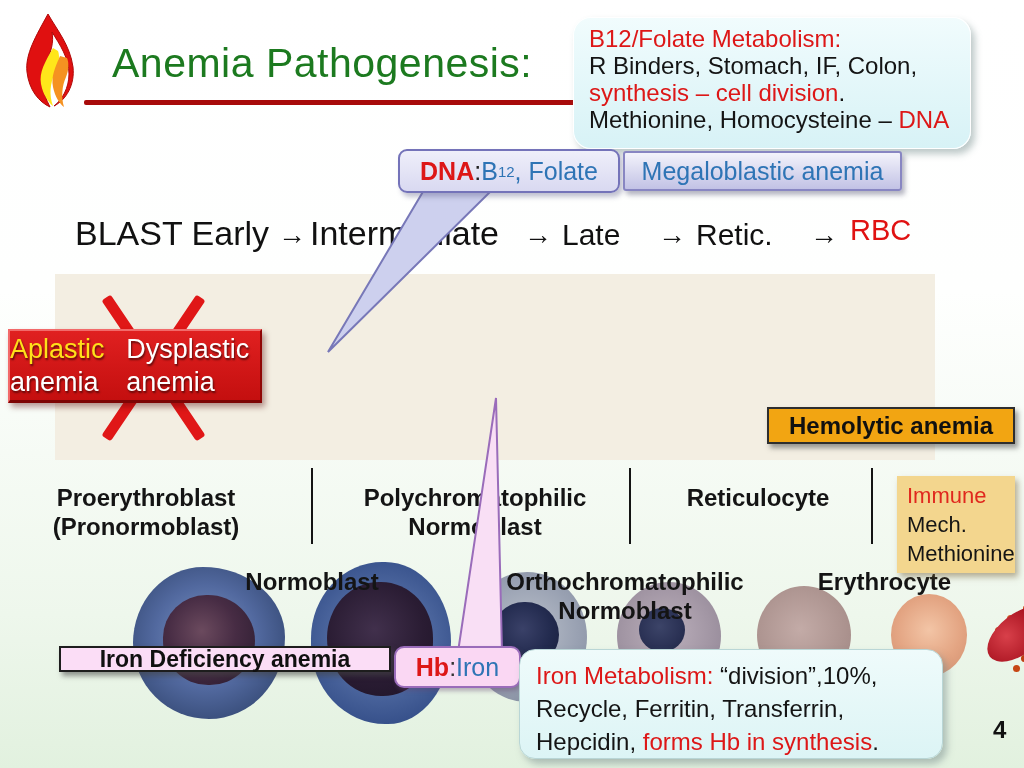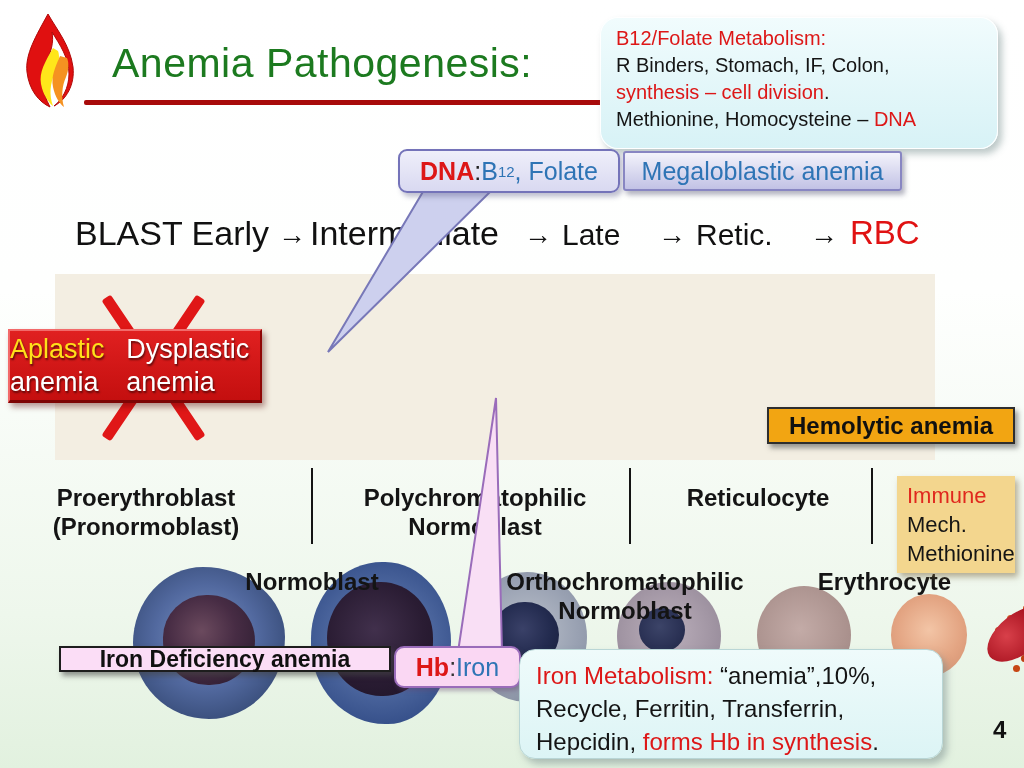--- a/index.html
+++ b/index.html
@@ -6,43 +6,43 @@
   .slide{
     position:relative;width:1024px;height:768px;overflow:hidden;
     font-family:"Liberation Sans",sans-serif;
     background:linear-gradient(180deg,#ffffff 0%,#fefffe 38%,#eef7ec 80%,#e2f1df 100%);
   }
   
   .flame{position:absolute;left:22px;top:12px;width:56px;height:102px;}
   .page-title{position:absolute;left:112px;top:40px;font-size:41px;color:#1c7a1f;letter-spacing:.5px;}
   .title-rule{position:absolute;left:84px;top:100px;width:542px;height:5px;background:#a80b0b;border-radius:2px;}
   
-  .b12-box{position:absolute;left:600px;top:17px;width:398px;height:132px;border-radius:18px;
+  .b12-box{position:absolute;left:573px;top:17px;width:398px;height:132px;border-radius:18px;
     background:linear-gradient(180deg,#f1fcfd 0%,#d7f2f6 100%);
     box-shadow:4px 5px 7px rgba(110,135,135,.45), inset 0 0 0 1px #ffffff;
-    padding:8px 16px;font-size:20px;line-height:27px;color:#141414;z-index:6;box-sizing:border-box;}
+    padding:8px 16px;font-size:24px;line-height:27px;color:#141414;z-index:6;box-sizing:border-box;}
   .red{color:#dd1717;}
   .blue{color:#2e74b5;}
   .dna-box{position:absolute;left:398px;top:149px;width:222px;height:44px;z-index:6;
     border:2px solid#7473b9;border-radius:9px;
     background:linear-gradient(180deg,#efeffa 0%,#d9d9f1 100%);
     box-shadow:3px 4px 5px rgba(100,100,140,.4);
     display:flex;align-items:center;justify-content:center;font-size:25px;box-sizing:border-box;}
   .dna-box sub{font-size:15px;}
   .megalo-box{position:absolute;left:623px;top:151px;width:279px;height:40px;z-index:6;
     border:2px solid #8886c2;border-radius:3px;
     background:linear-gradient(180deg,#f3f3fb 0%,#c2c2e5 100%);
     box-shadow:3px 4px 5px rgba(90,90,120,.45);
     display:flex;align-items:center;justify-content:center;
     font-size:25px;color:#2e74b5;box-sizing:border-box;}
   
   .mat{position:absolute;top:214px;font-size:34px;color:#111;z-index:2;white-space:nowrap;}
   .mat.small{font-size:30px;top:218px;}
   .mat.arrow{font-size:28px;top:219px;color:#111;}
-  .mat.rbc{color:#e01212;font-size:33px;}
+  .mat.rbc{color:#e01212;font-size:29px;}
   
   .strip{position:absolute;left:55px;top:274px;width:880px;height:186px;background:#f3eee2;z-index:1;}
   .cell{position:absolute;}
   .speck{background-image:radial-gradient(circle, rgba(225,185,200,.5) 1.6px, transparent 1.8px);background-size:11px 9px;}
   .c1{left:78px;top:293px;width:152px;height:152px;border-radius:46% 54% 50% 50%/50% 46% 54% 50%;
       background:radial-gradient(circle at 48% 46%,#7d96c4 0%,#52699f 45%,#3c517f 72%,#2e4066 100%);}
   .c1n{position:absolute;left:30px;top:28px;width:92px;height:90px;border-radius:48% 52% 50% 50%;
       background:radial-gradient(circle at 42% 40%,#6b4a5e 0%,#472c44 45%,#301f33 85%);}
   .c2{left:256px;top:288px;width:140px;height:162px;border-radius:52% 48% 46% 54%/48% 50% 52% 50%;
       background:radial-gradient(circle at 50% 48%,#6d8ab9 0%,#4a649c 50%,#36508a 78%,#2c4276 100%);}
@@ -228,20 +228,20 @@
     <span>Iron Deficiency anemia</span>
   </div>
 
   <div class="hb-box">
     <b class="red">Hb</b>
       <span style="color:#333">: </span>
       <span class="blue">Iron</span>
   </div>
 
   <div class="ironmet-box">
-    <div><span class="red">Iron Metabolism:</span><span> “anemia”,10%,</span></div>
+    <div><span class="red">Iron Metabolism:</span><span> “division”,10%,</span></div>
     <div>Recycle, Ferritin, Transferrin,</div>
     <div><span>Hepcidin, </span><span class="red">forms Hb in synthesis</span><span>.</span></div>
   </div>
 
   <div class="page-num">4</div>
 
 </div>
 
 </body></html>

